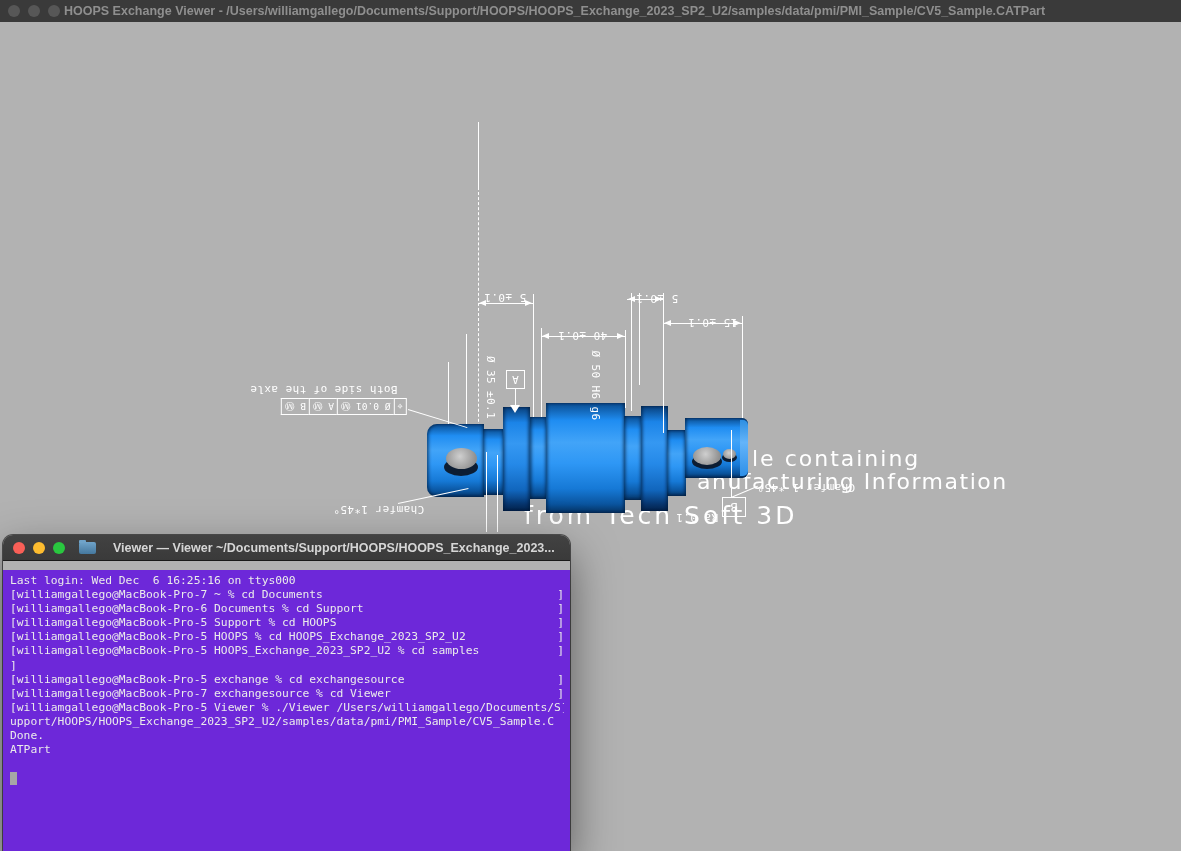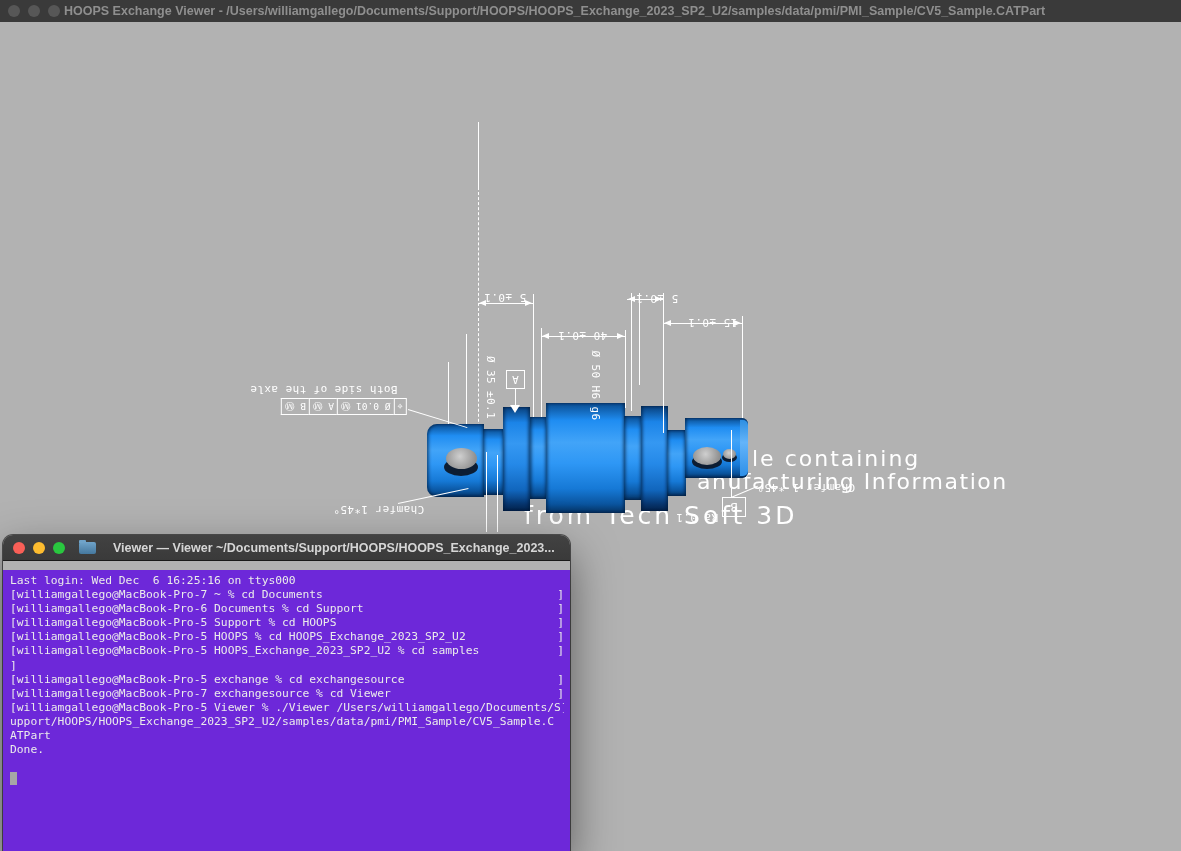--- a/index.html
+++ b/index.html
@@ -196,18 +196,18 @@
       <div class="term-line"><span>[williamgallego@MacBook-Pro-7 ~ % cd Documents</span><span>]</span></div>
       <div class="term-line"><span>[williamgallego@MacBook-Pro-6 Documents % cd Support</span><span>]</span></div>
       <div class="term-line"><span>[williamgallego@MacBook-Pro-5 Support % cd HOOPS</span><span>]</span></div>
       <div class="term-line"><span>[williamgallego@MacBook-Pro-5 HOOPS % cd HOOPS_Exchange_2023_SP2_U2</span><span>]</span></div>
       <div class="term-line"><span>[williamgallego@MacBook-Pro-5 HOOPS_Exchange_2023_SP2_U2 % cd samples</span><span>]</span></div>
       <div class="term-line"><span>]</span></div>
       <div class="term-line"><span>[williamgallego@MacBook-Pro-5 exchange % cd exchangesource</span><span>]</span></div>
       <div class="term-line"><span>[williamgallego@MacBook-Pro-7 exchangesource % cd Viewer</span><span>]</span></div>
       <div class="term-line"><span>[williamgallego@MacBook-Pro-5 Viewer % ./Viewer /Users/williamgallego/Documents/S</span><span>]</span></div>
       <div class="term-line"><span>upport/HOOPS/HOOPS_Exchange_2023_SP2_U2/samples/data/pmi/PMI_Sample/CV5_Sample.C</span></div>
+      <div class="term-line"><span>Done.</span></div>
       <div class="term-line"><span>ATPart</span></div>
-      <div class="term-line"><span>Done.</span></div>
       <div class="term-line"><span></span></div>
       <div class="cursor"></div>
     </div>
 </div>
 
 </body></html>

